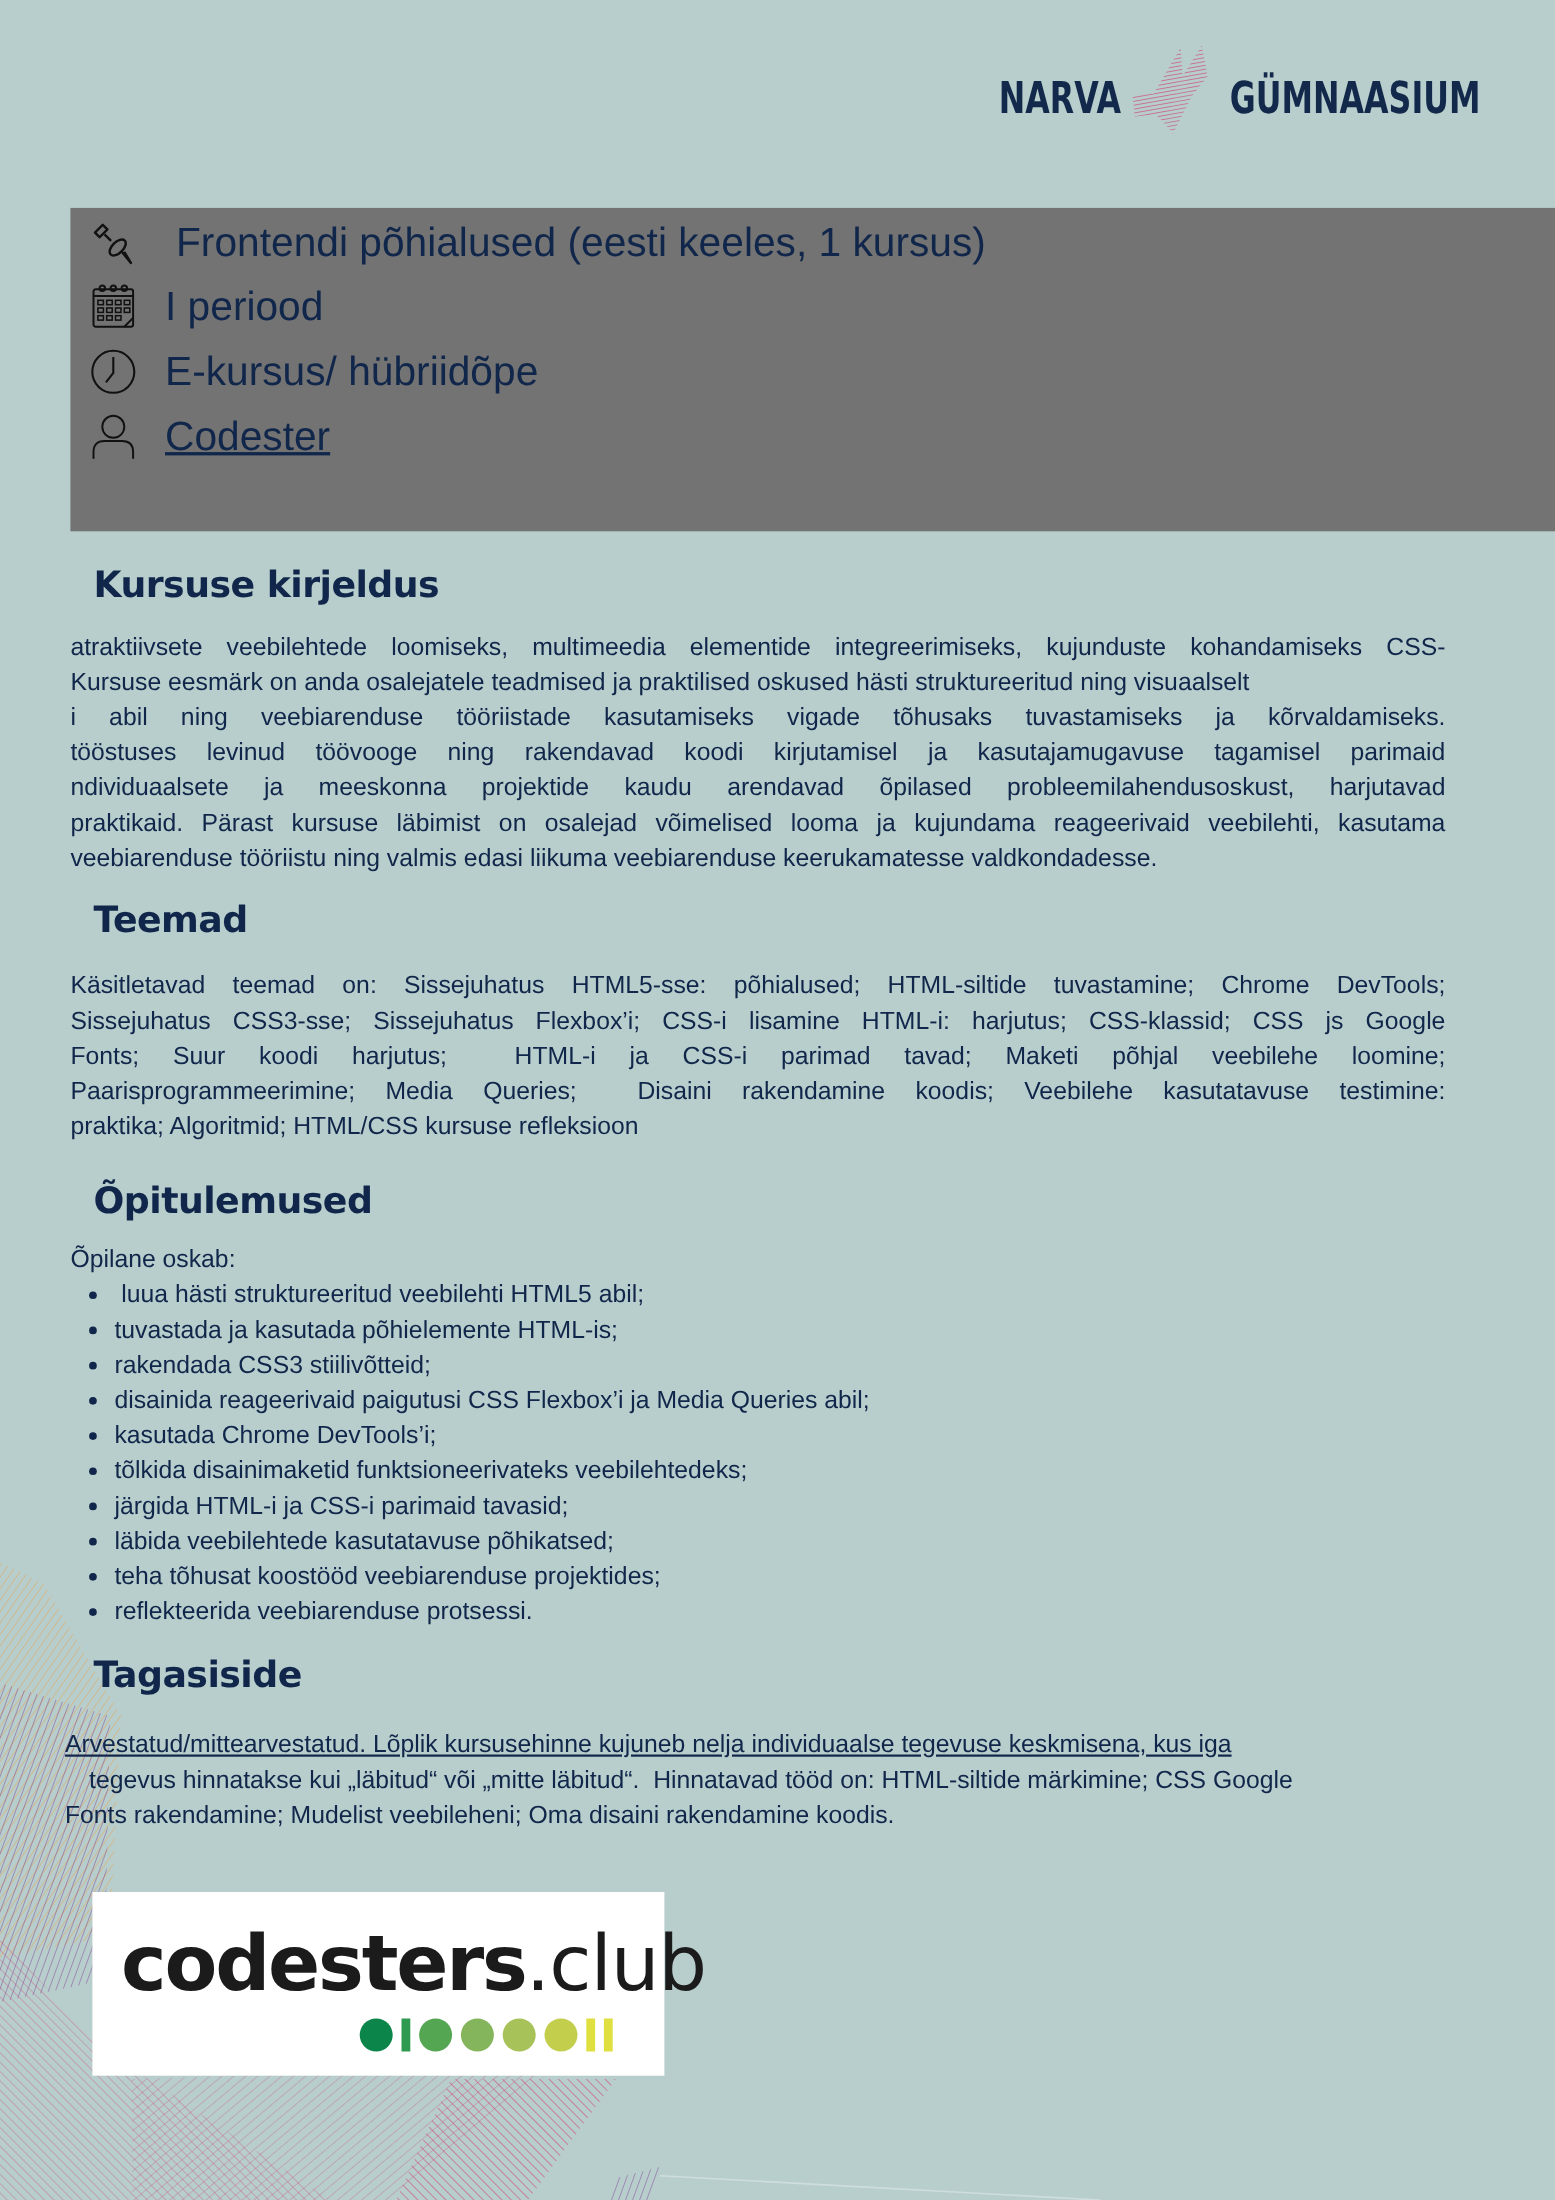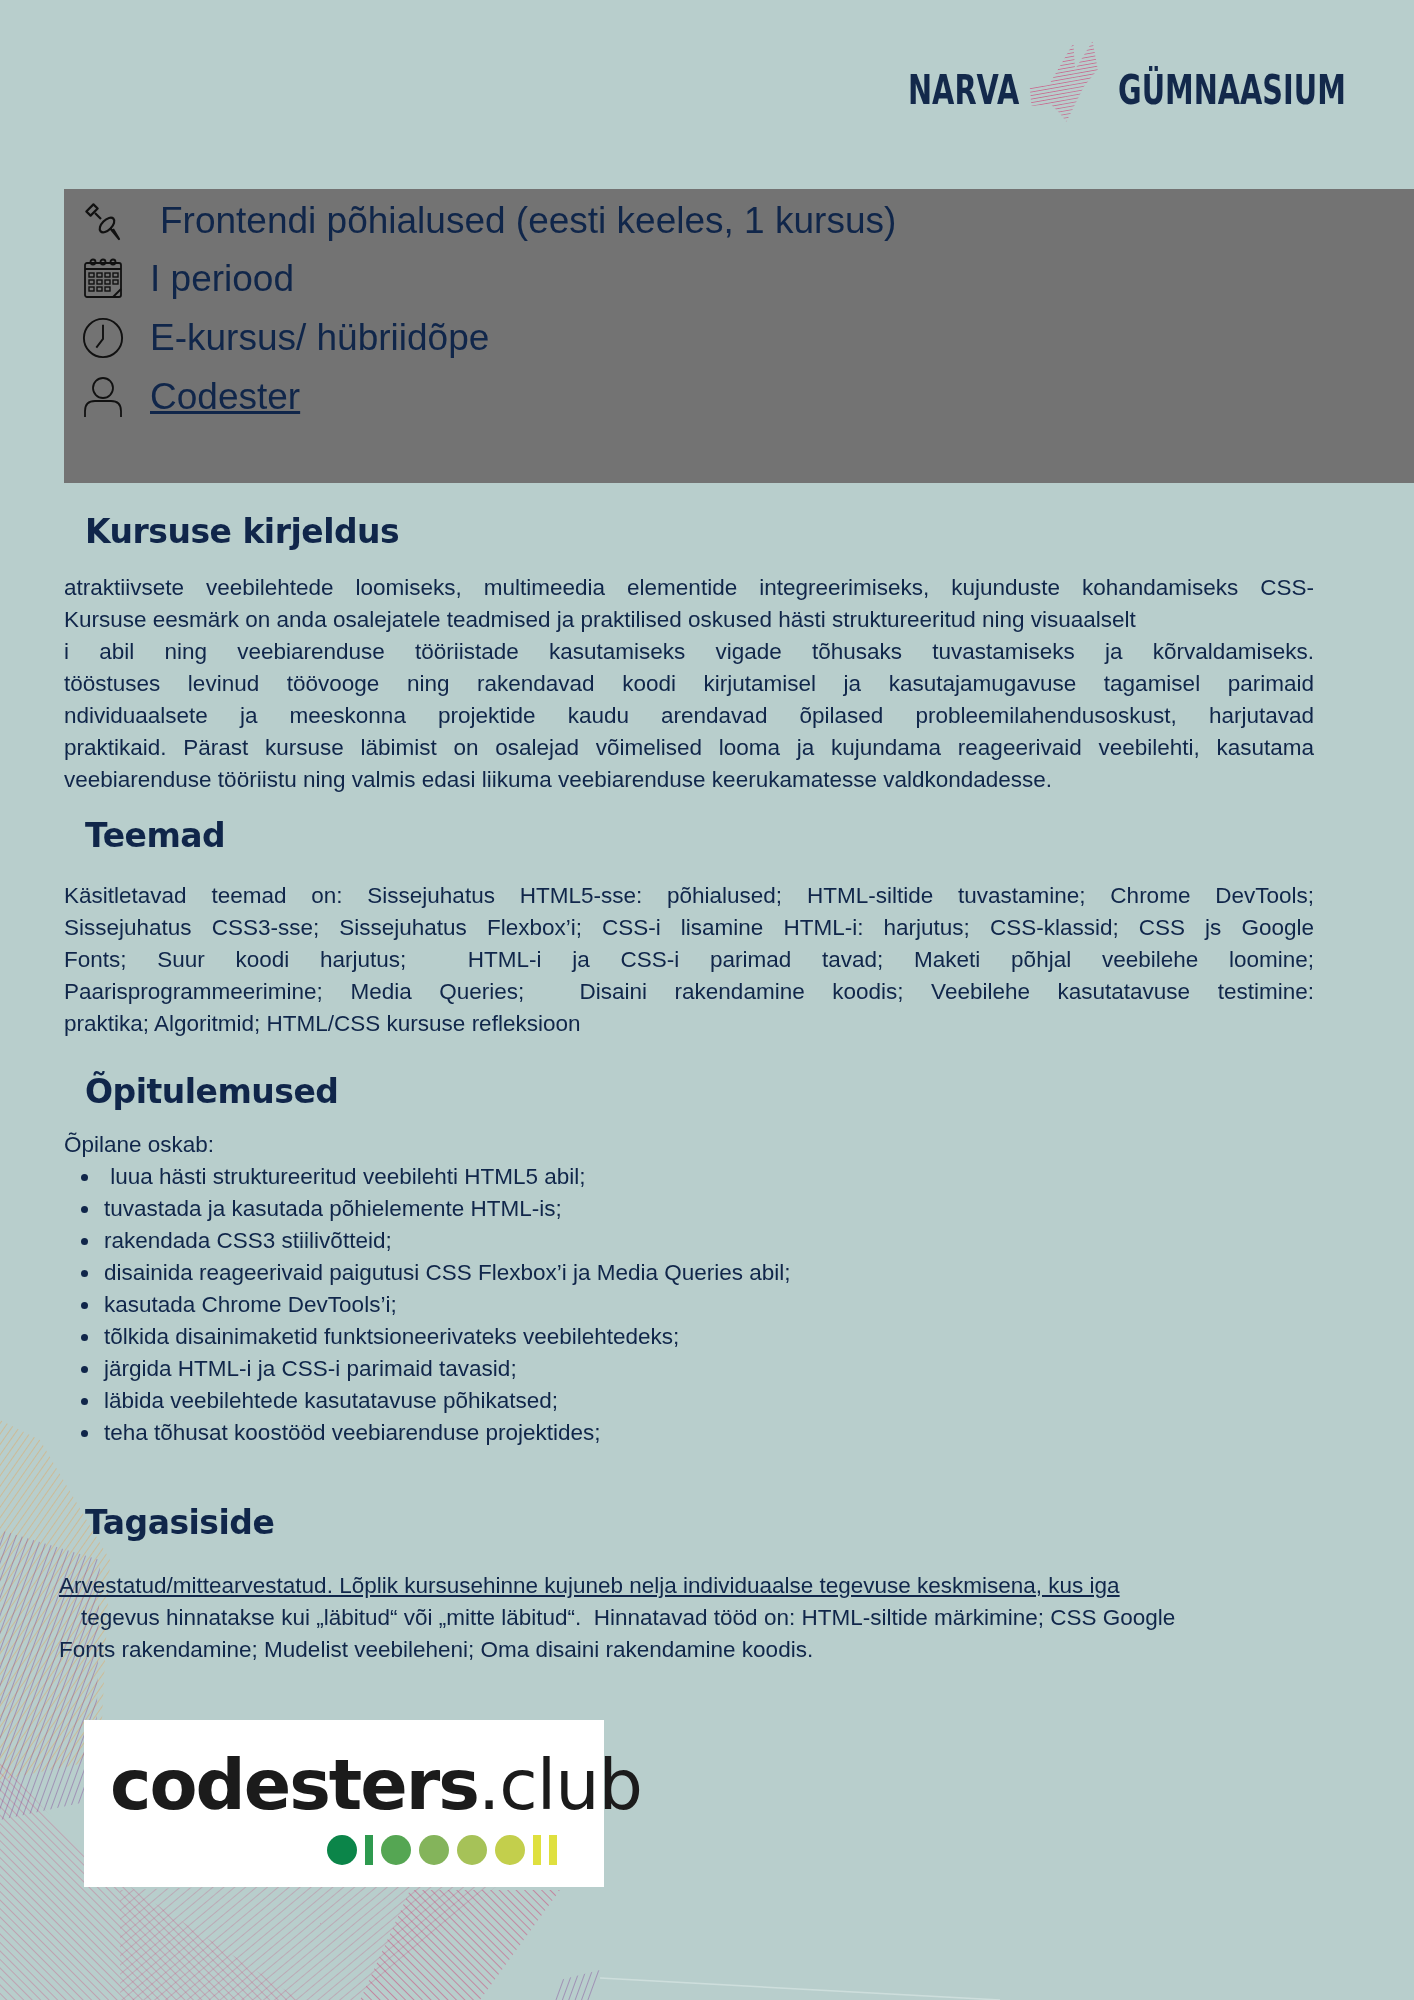--- a/index.html
+++ b/index.html
@@ -206,20 +206,21 @@
 <ul class="outcomes">
   <li style="white-space:pre;"> luua hästi struktureeritud veebilehti HTML5 abil;</li>
   <li>tuvastada ja kasutada põhielemente HTML-is;</li>
   <li>rakendada CSS3 stiilivõtteid;</li>
   <li>disainida reageerivaid paigutusi CSS Flexbox’i ja Media Queries abil;</li>
   <li>kasutada Chrome DevTools’i;</li>
   <li>tõlkida disainimaketid funktsioneerivateks veebilehtedeks;</li>
   <li>järgida HTML-i ja CSS-i parimaid tavasid;</li>
   <li>läbida veebilehtede kasutatavuse põhikatsed;</li>
   <li>teha tõhusat koostööd veebiarenduse projektides;</li>
+  <li>reflekteerida veebiarenduse protsessi.</li>
 </ul>
 
 <div class="h2" style="top:1503px;">Tagasiside</div>
 <div class="para" style="top:1570px; left:59px;">
   <div style="text-align:left;text-decoration:underline;">Arvestatud/mittearvestatud. Lõplik kursusehinne kujuneb nelja individuaalse tegevuse keskmisena, kus iga</div>
   <div style="text-align:left;white-space:pre;margin-left:22px;">tegevus hinnatakse kui „läbitud“ või „mitte läbitud“.  Hinnatavad tööd on: HTML-siltide märkimine; CSS Google</div>
   <div style="text-align:left;">Fonts rakendamine; Mudelist veebileheni; Oma disaini rakendamine koodis.</div>
 </div>
 
 <div class="codesters">

